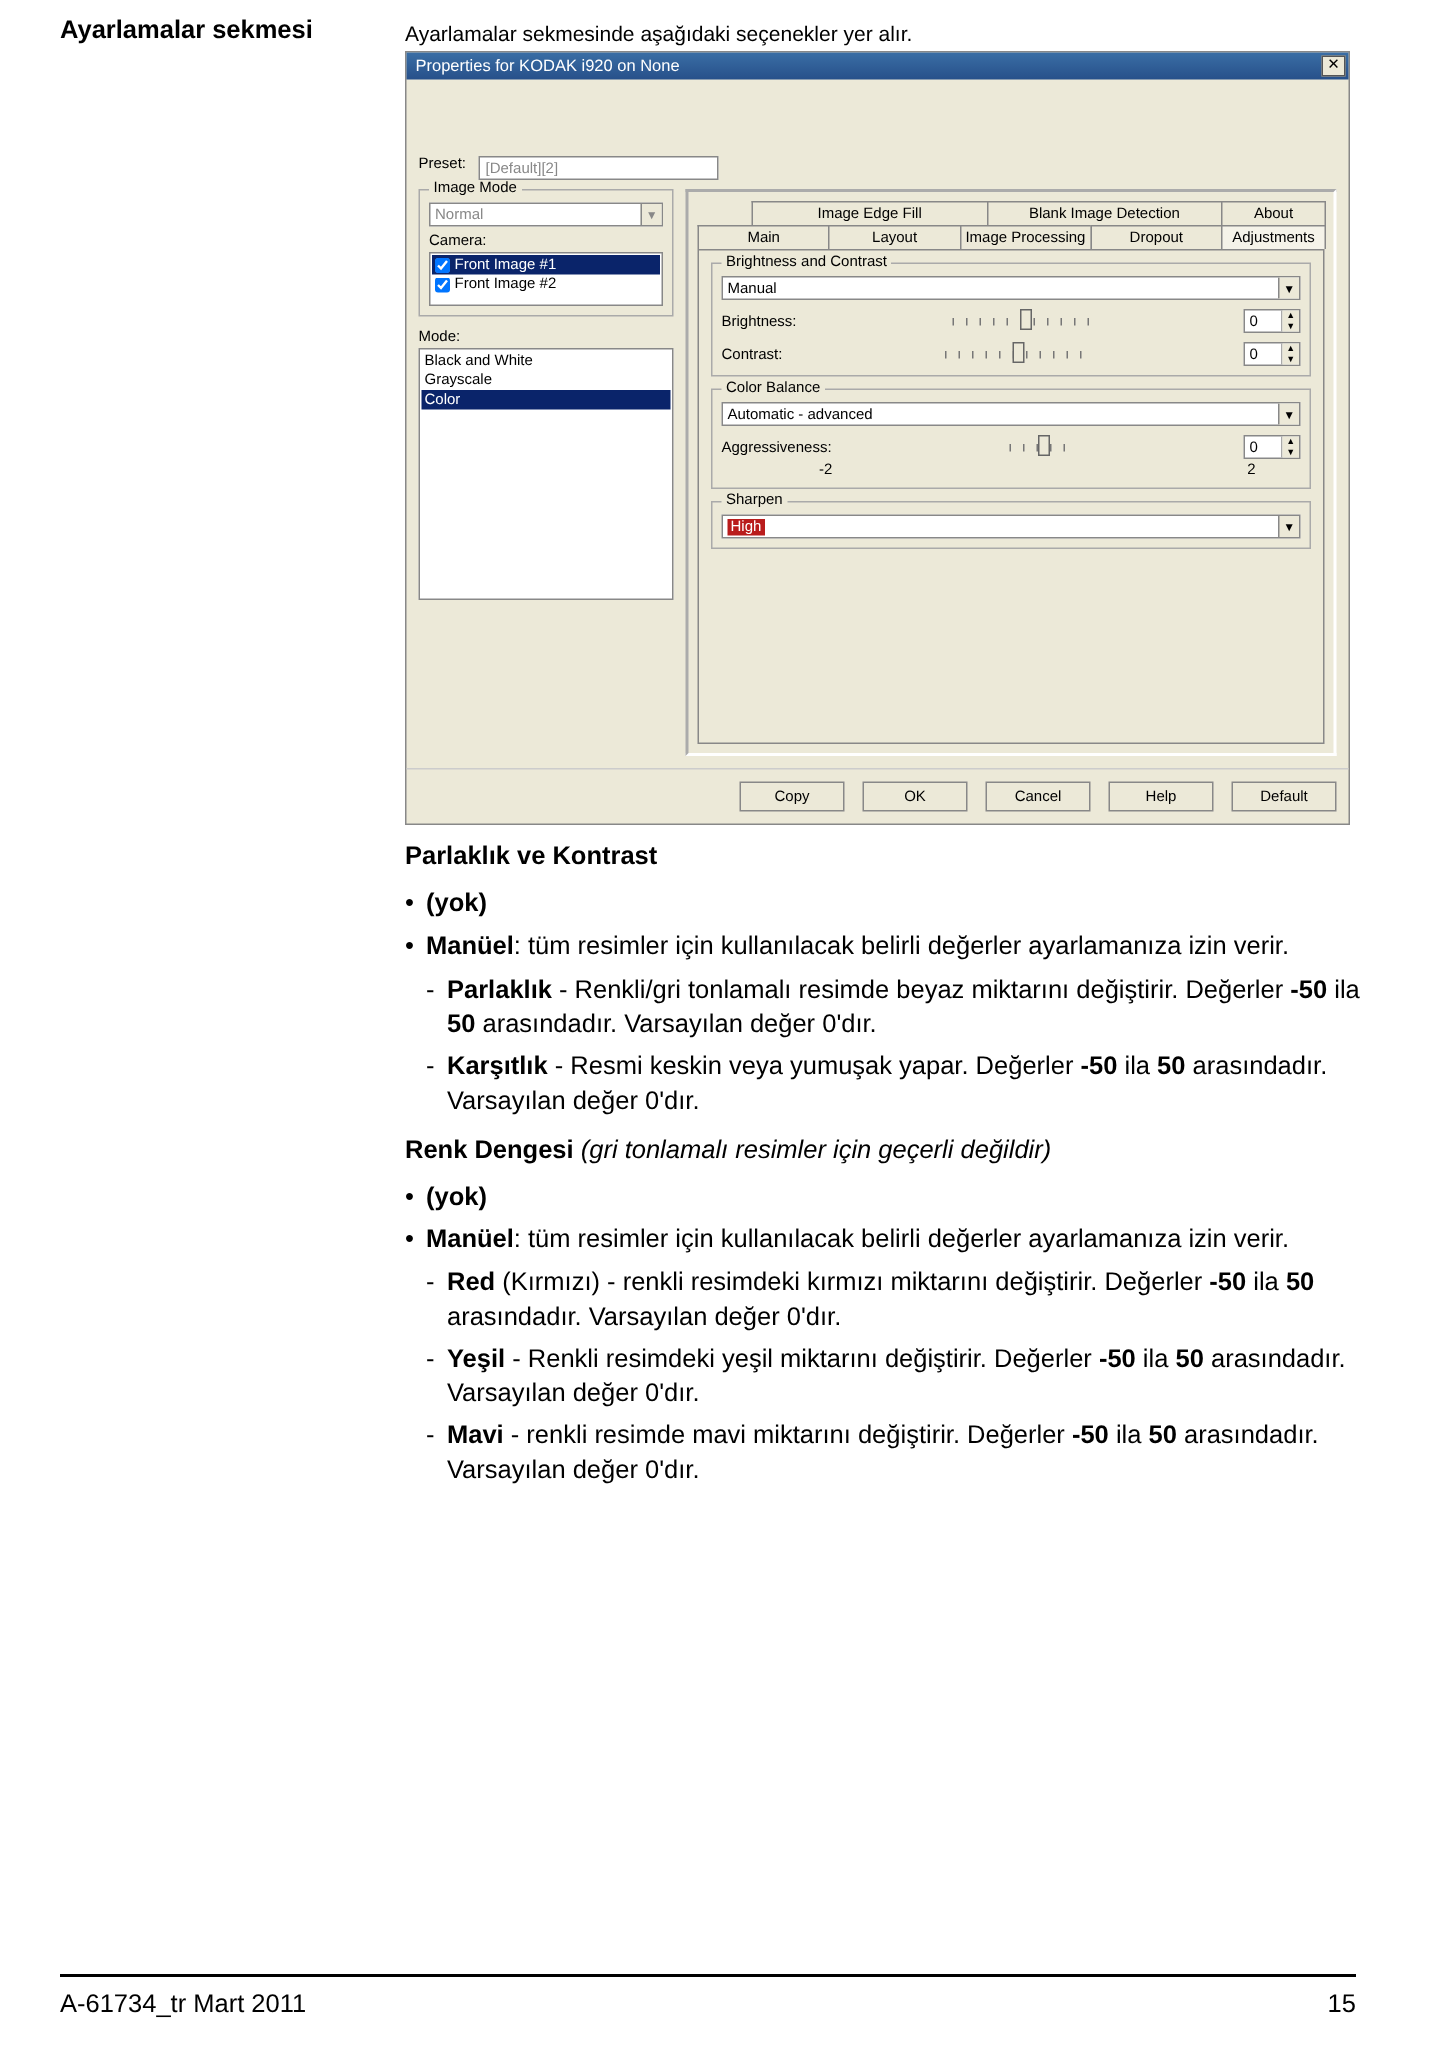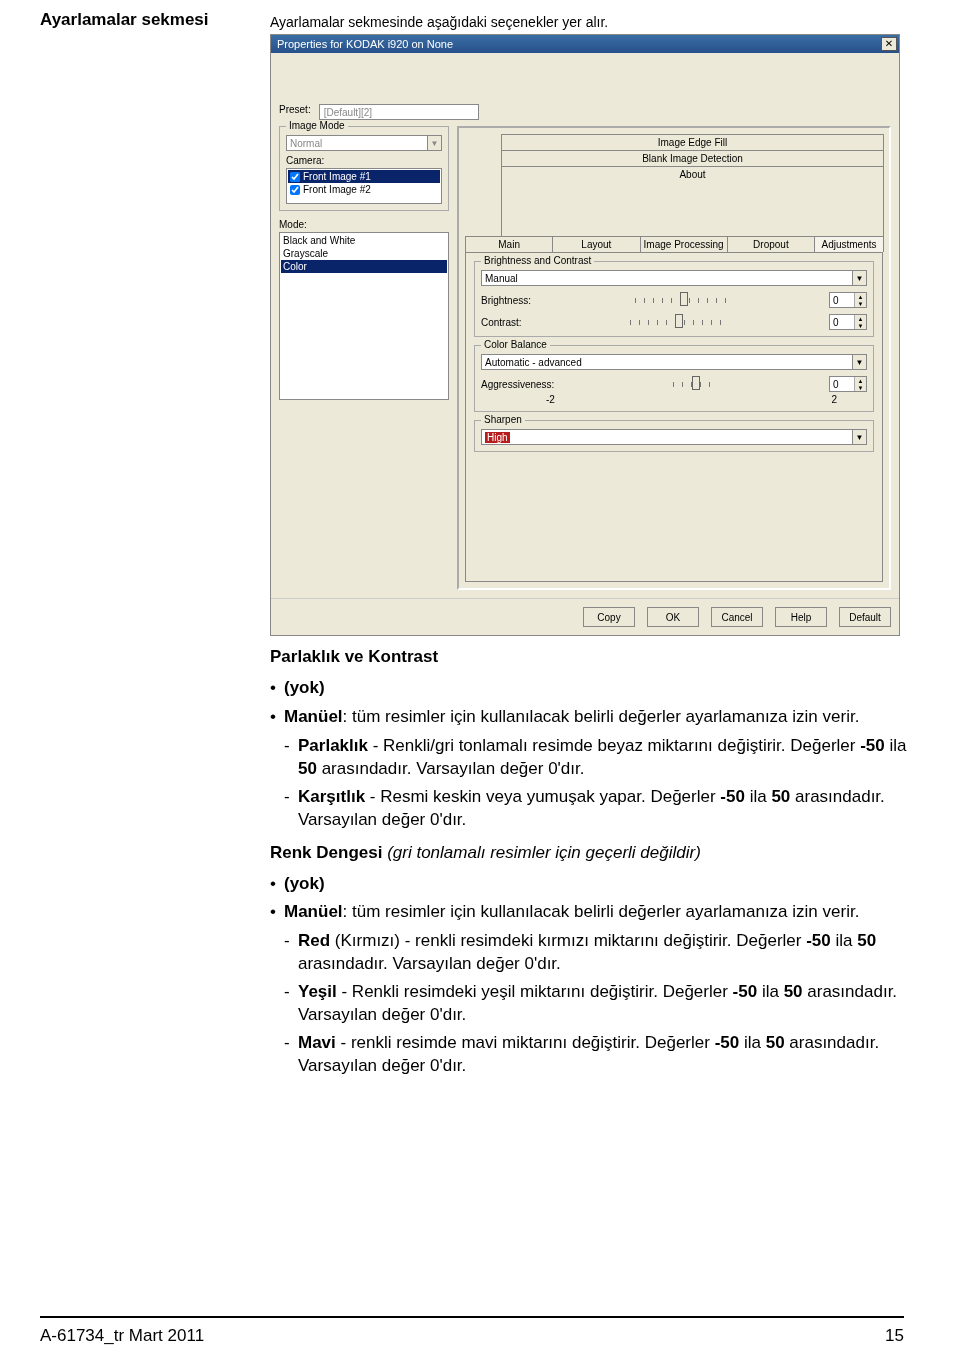--- a/index.html
+++ b/index.html
@@ -126,21 +126,21 @@
     border-left: 1px solid #aaa;
   }
   .spin .ar { flex: 1; background: #ece9d8; font-size: 6px; display: flex; align-items: center; justify-content: center; }
   .axis { display: flex; justify-content: space-between; font-size: 10px; margin: 2px 30px 0 65px; }
 
   .btnbar {
     display: flex; justify-content: flex-end; gap: 12px;
     border-top: 1px solid #ccc; padding: 8px; margin-top: 2px;
   }
   .btn {
-    width: 52px; height: 20px;
+    width: 70px; height: 20px;
     border: 1px solid #888; background: #ece9d8;
     font-size: 10px;
     display: flex; align-items: center; justify-content: center;
   }
 
   
   .doc-text { font-size: 17px; line-height: 1.35; }
   .doc-text h3 { font-size: 17px; font-weight: bold; margin: 10px 0 8px 0; }
   .doc-text h3 .note { font-weight: normal; font-style: italic; }
   .bullet { display: flex; margin: 6px 0 6px 0; }
@@ -217,21 +217,21 @@
                   <span>Grayscale</span>
                 </div>
               <div class="list-item selected">
                   <span>Color</span>
                 </div>
             </div>
           </div>
 
           <div class="rightcol">
             <div class="tabs">
-              <div class="tabrow" style="margin-left:36px;flex-direction:column;">
+              <div class="tabrow" style="margin-left:36px;">
                 <div class="tab">Image Edge Fill</div>
                 <div class="tab">Blank Image Detection</div>
                 <div class="tab" style="flex:0 0 70px;">About</div>
               </div>
               <div class="tabrow">
                 <div class="tab">Main</div>
                 <div class="tab">Layout</div>
                 <div class="tab">Image Processing</div>
                 <div class="tab">Dropout</div>
                 <div class="tab active" style="flex:0 0 70px;">Adjustments</div>

